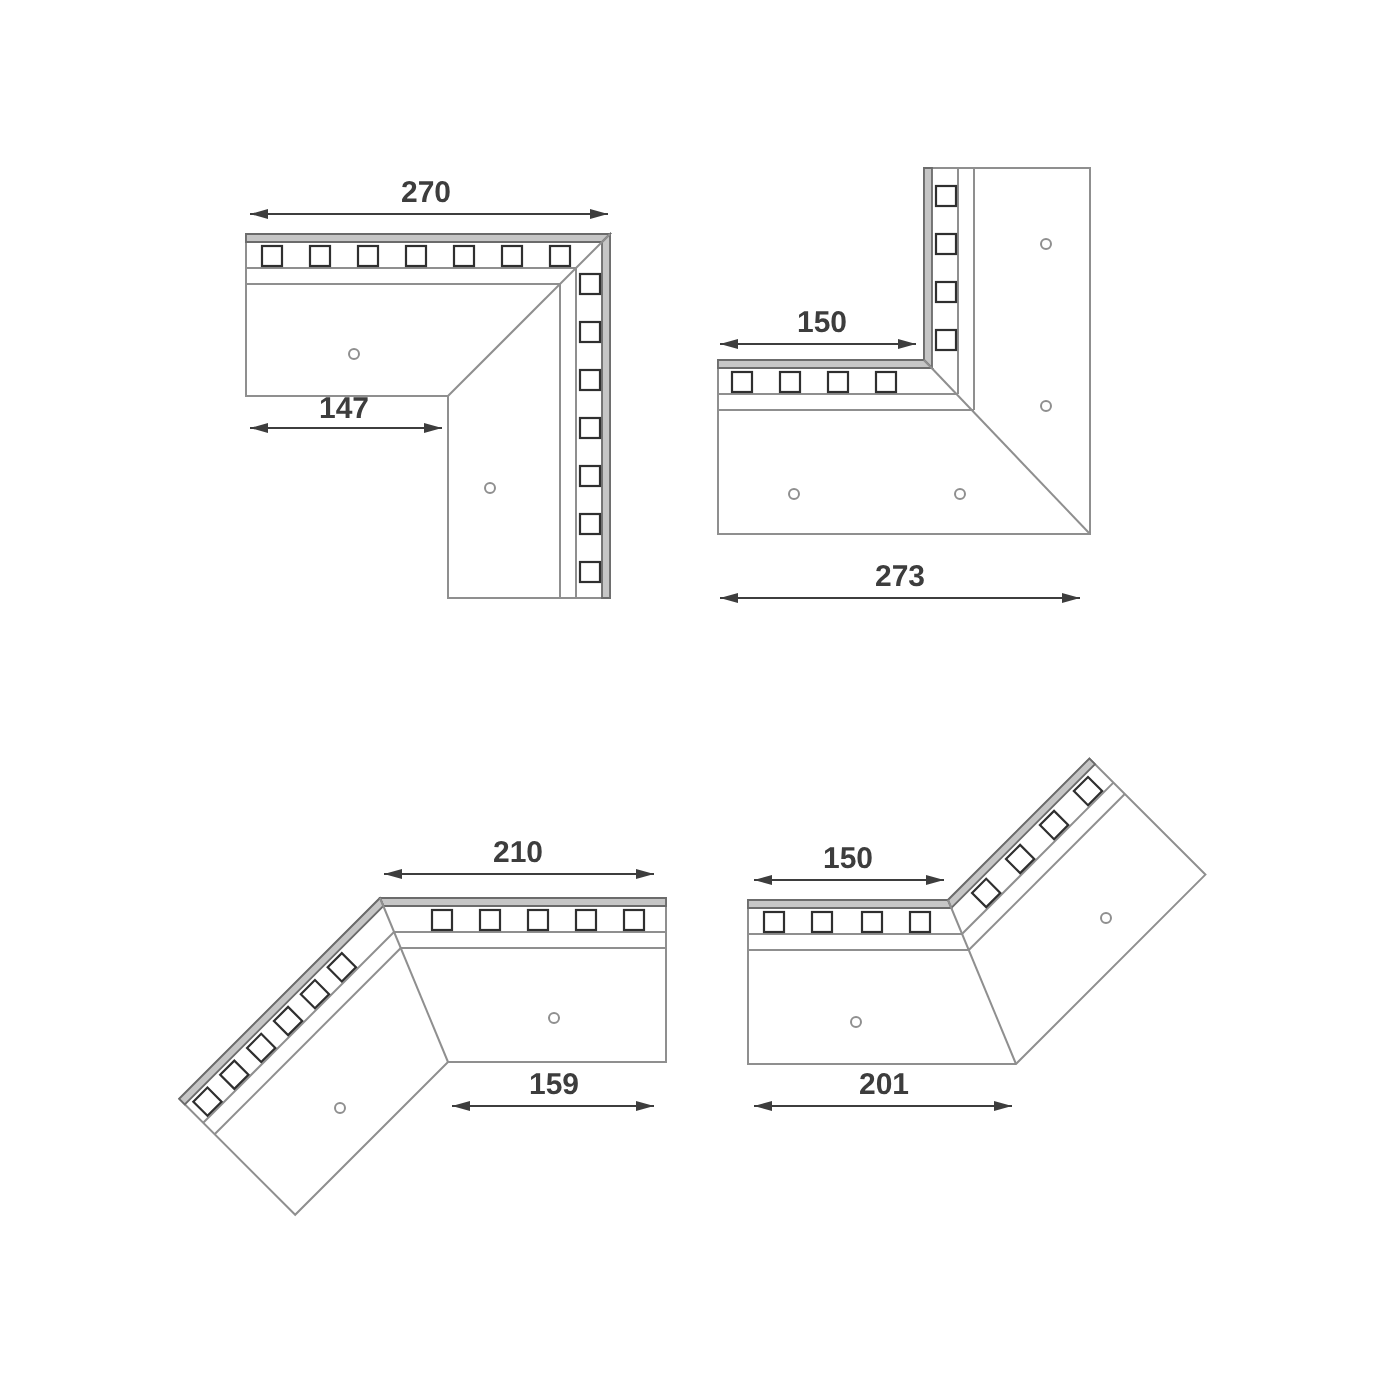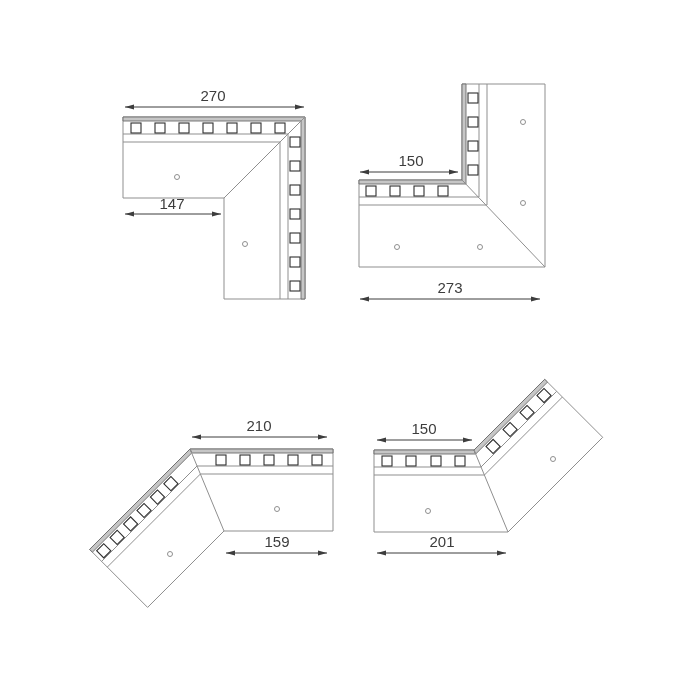--- a/index.html
+++ b/index.html
@@ -1,20 +1,20 @@
 <!DOCTYPE html>
 <html style="--line: #8f8f8f; --dark: #2f2f2f; --strip: #c6c6c6; --strip_edge: #6b6b6b; --dim: #3d3d3d; --bg: #ffffff; --hole_fill: #ffffff;"><head>
 <meta charset="utf-8">
 <style>
   :root{
     --line:#8f8f8f; --dark:#2f2f2f; --strip:#c6c6c6; --strip_edge:#6b6b6b;
     --dim:#3d3d3d; --bg:#ffffff; --hole_fill:#ffffff;
   }
   html,body{margin:0;padding:0;background:var(--bg);}
-  .canvas{width:700px;height:700px;background:var(--bg);position:relative;overflow:hidden;}
+  .canvas{width:700px;height:700px;background:var(--bg);position:relative;overflow:hidden;font-weight:bold;}
   svg{display:block;}
   .outline{fill:none;stroke:var(--line);stroke-width:1;}
   .band{stroke:var(--line);stroke-width:1;fill:none;}
   .miter{stroke:var(--line);stroke-width:1;fill:none;}
   .strip{fill:var(--strip);stroke:var(--strip_edge);stroke-width:0.9;}
   .sq{fill:#ffffff;stroke:var(--dark);stroke-width:1.1;}
   .hole{fill:var(--hole_fill);stroke:var(--line);stroke-width:1;}
   .dim{stroke:var(--dim);stroke-width:1;fill:none;}
   .dimtext{fill:var(--dim);font-family:"Liberation Sans",sans-serif;font-size:15px;text-anchor:middle;}
   .arrowhead{fill:var(--dim);}

